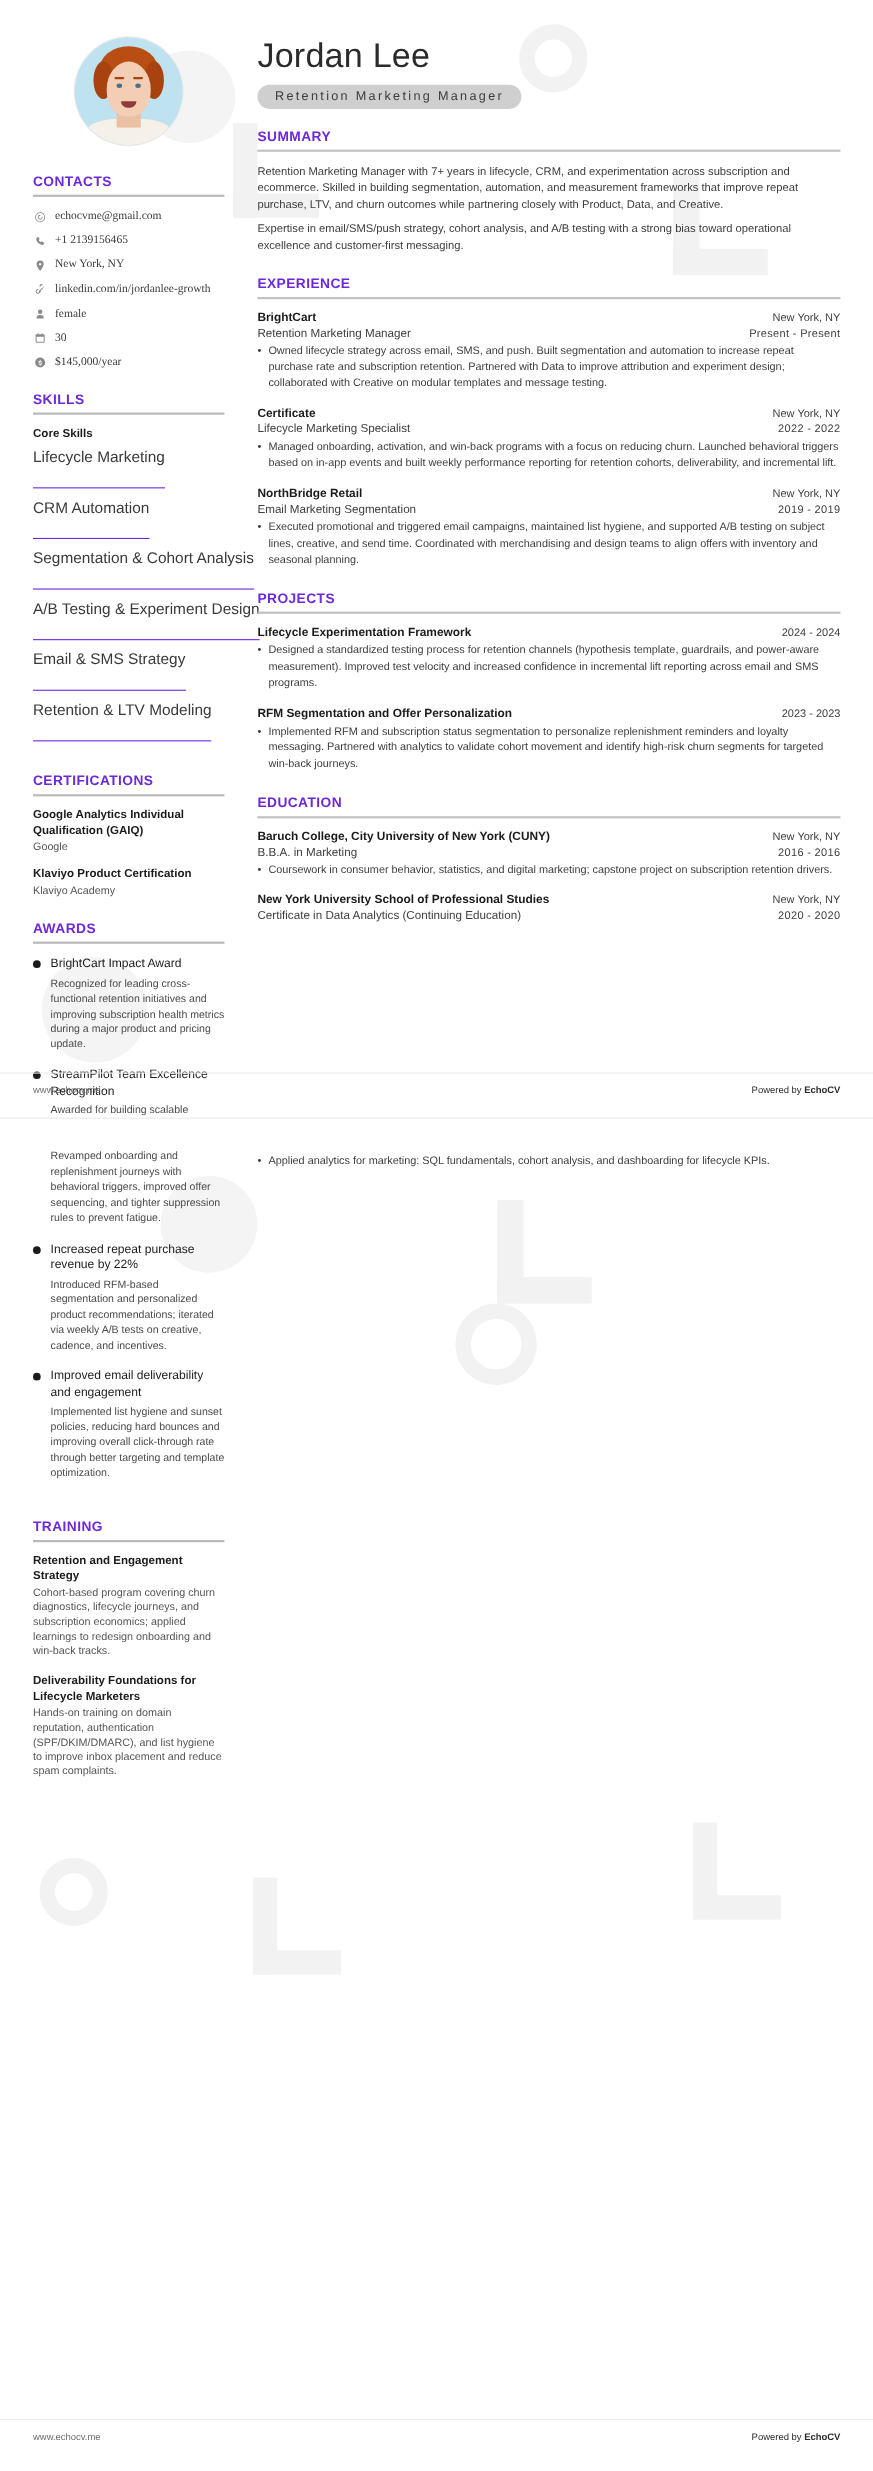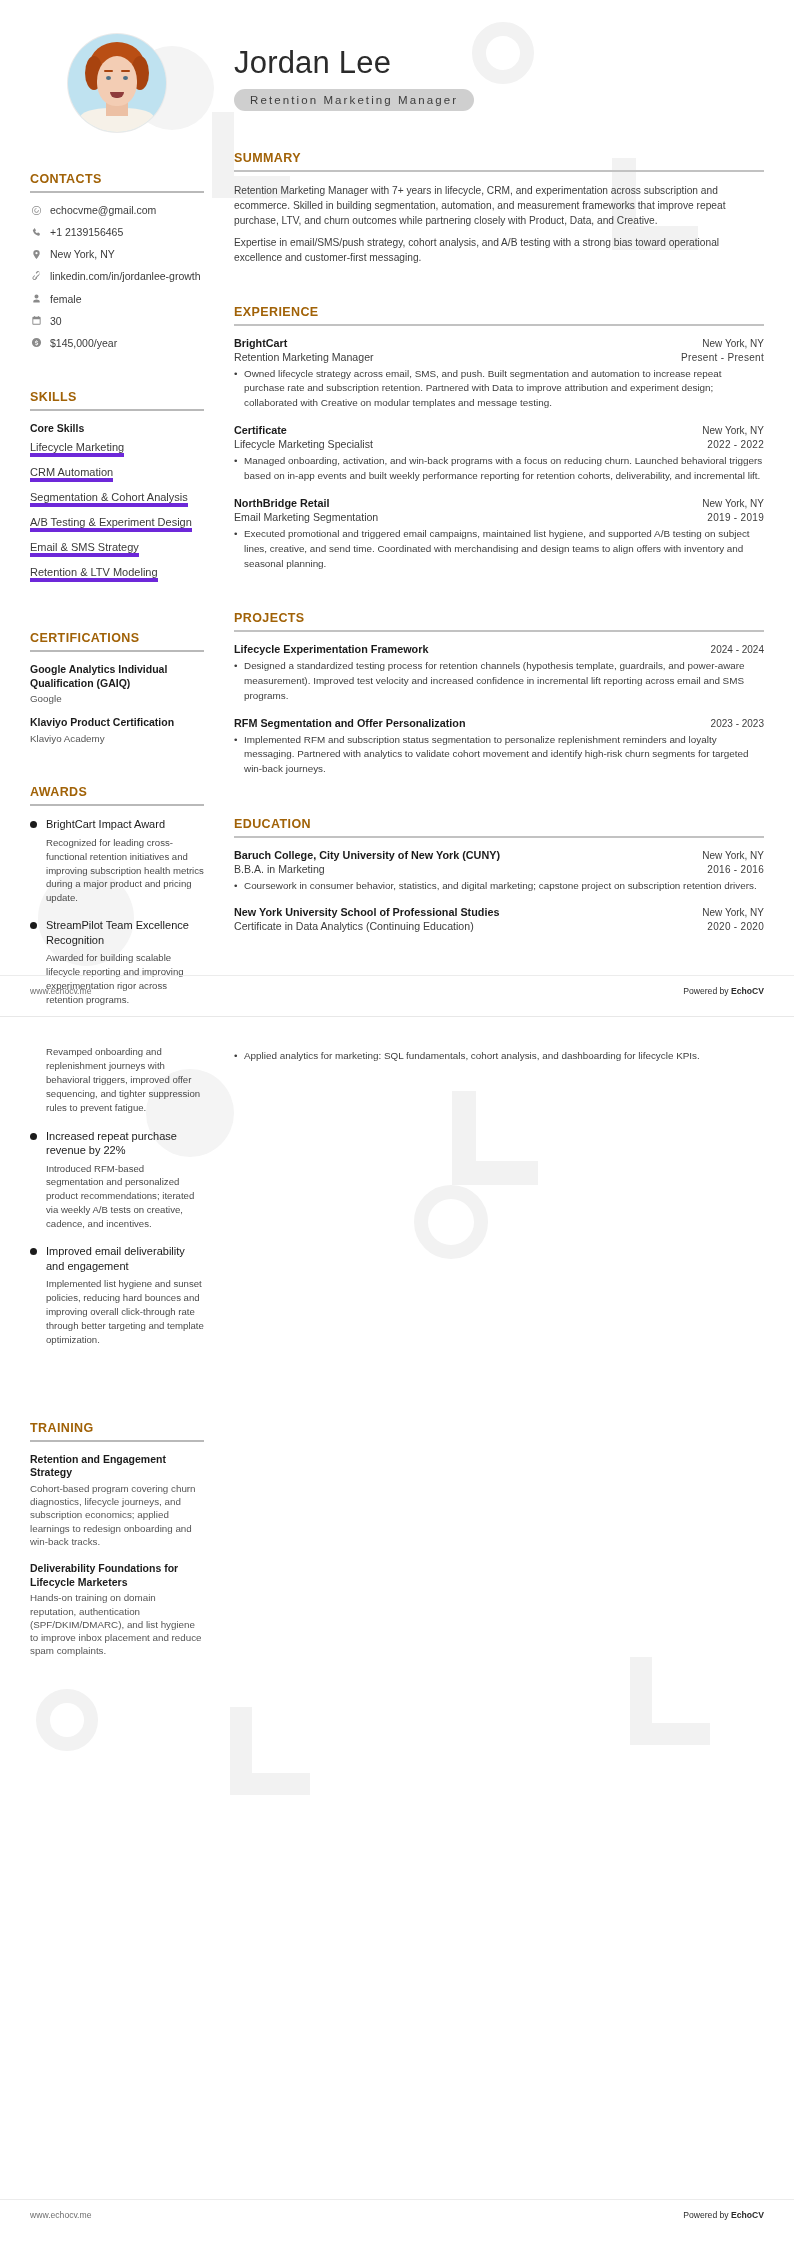--- a/index.html
+++ b/index.html
@@ -48,38 +48,38 @@
   .photo .shirt { position:absolute; left:12px; bottom:0; width:74px; height:24px; border-radius:40% 40% 0 0; background:#f6f1e8; }
   .photo .eye { position:absolute; top:42px; width:5px; height:4px; border-radius:50%; background:#4d6f86; }
   .photo .eye.l { left:38px; } .photo .eye.r { right:38px; }
   .photo .brow { position:absolute; top:36px; width:9px; height:2px; border-radius:2px; background:#a8430f; }
   .photo .brow.l { left:36px; } .photo .brow.r { right:36px; }
   .photo .mouth { position:absolute; left:42px; top:58px; width:14px; height:6px; border-radius:0 0 8px 8px; background:#8e3b3b; }
 
   
   .sec-h {
     font-size: 12.5px; font-weight: 700; letter-spacing: .4px;
-    color: #a16207; text-transform: uppercase; margin-bottom: 5px; margin-top: 40px;
+    color: #6d28d9; text-transform: uppercase; margin-bottom: 5px;
   }
   .sec-rule { height: 2px; background: #b9b9b9; margin-bottom: 11px; }
   .sec-rule.thin { height: 1.5px; background: #c2c2c2; }
   .sec { margin-bottom: 20px; }
 
   
-  .contact-row { display:flex; align-items:flex-start; gap:8px; margin-bottom:9px; font-size:10.5px; color:#3a3a3a; }
+  .contact-row { display:flex; align-items:flex-end; gap:8px; margin-bottom:9px; font-size:10.5px; color:#3a3a3a;font-family:Liberation Serif, serif; }
   .contact-row .ico { width:12px; height:12px; flex:0 0 12px; display:flex; align-items:center; justify-content:center; color:#8a8a8a; }
   .contact-row .ico svg { width:11px; height:11px; display:block; fill:#8a8a8a; }
   .contact-row .txt { line-height:1.25; word-break:break-word; }
 
   
   .skill-group-title { font-size:10.5px; font-weight:700; color:#1b1b1b; margin-bottom:7px; }
   .skill-chips { display:flex; flex-wrap:wrap; gap:0 14px; }
   .skill-chip {
-    font-size:11px; color:#3a3a3a; padding:0 0 0 0;
-    border-bottom:4px solid #6d28d9; margin-bottom:9px; white-space:nowrap;
+    font-size:14px; color:#3a3a3a; padding:0 0 20px 0;
+    border-bottom:1px solid #6d28d9; margin-bottom:9px; white-space:nowrap;
   }
 
   
   .item-b { margin-bottom:11px; }
   .item-b .t { font-size:10.5px; font-weight:700; color:#1b1b1b; line-height:1.3; }
   .item-b .s { font-size:9.8px; color:#555; margin-top:2px; line-height:1.35; }
 
   
   .bl { display:flex; gap:9px; margin-bottom:13px; }
   .bl .dot { flex:0 0 7px; width:7px; height:7px; border-radius:50%; background:#1b1b1b; margin-top:4px; }
@@ -274,21 +274,21 @@
           <span class="dot"></span>
           <div class="body">
             <div class="t">Reduced subscription churn by 11% QoQ</div>
           </div>
         </div>
       </div>
     </div>
 
     <div class="col-right">
 
-      <div style="margin-bottom:18px;margin-top:12px;">
+      <div style="margin-bottom:18px;">
         <div class="name">Jordan Lee</div>
         <div class="role-pill">Retention Marketing Manager</div>
       </div>
 
       <div class="sec">
         <div class="sec-h">SUMMARY</div>
         <div class="sec-rule thin"></div>
         <p class="summary-p">Retention Marketing Manager with 7+ years in lifecycle, CRM, and experimentation across subscription and ecommerce. Skilled in building segmentation, automation, and measurement frameworks that improve repeat purchase, LTV, and churn outcomes while partnering closely with Product, Data, and Creative.</p>
         <p class="summary-p">Expertise in email/SMS/push strategy, cohort analysis, and A/B testing with a strong bias toward operational excellence and customer-first messaging.</p>
       </div>

